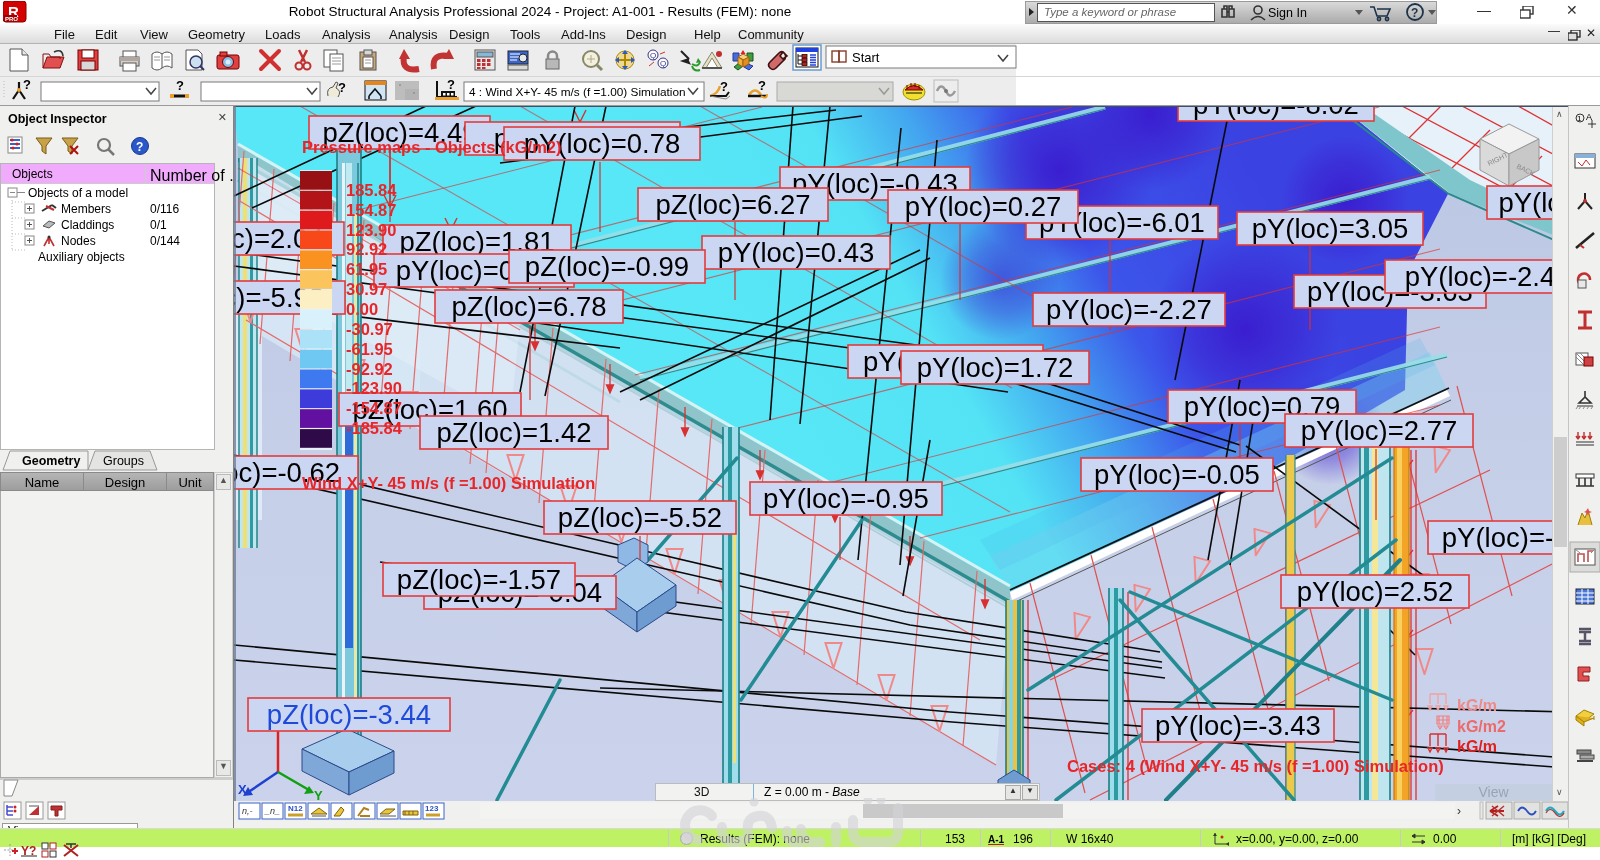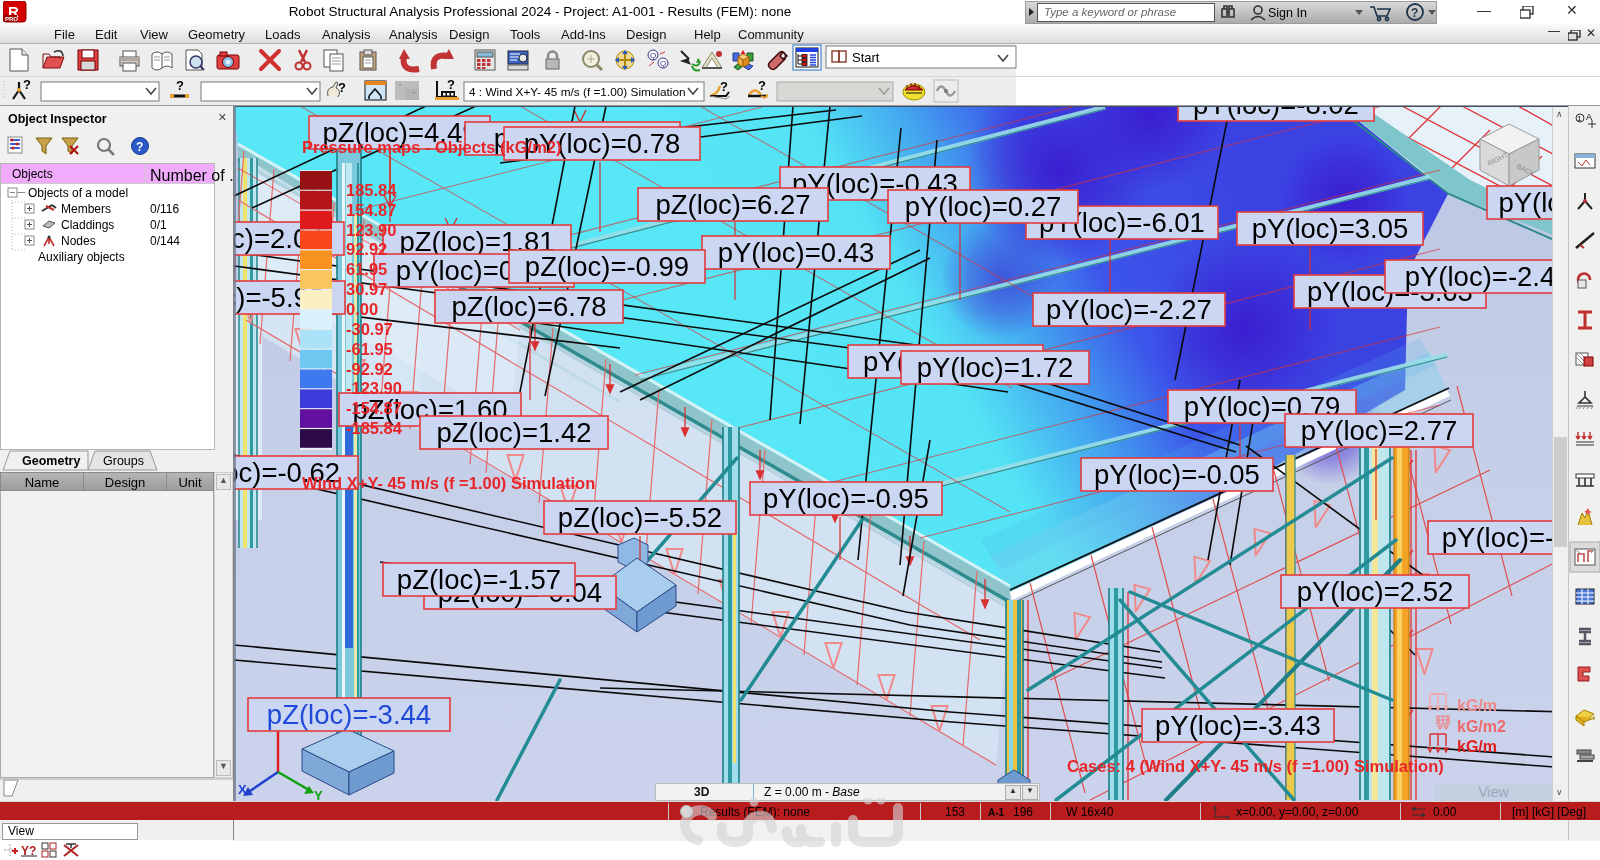--- a/index.html
+++ b/index.html
@@ -16,21 +16,21 @@
 #menu span{position:absolute;top:3px;font-size:13px;color:#111}
 
 #tb1{left:0;top:44px;width:1600px;height:33px;background:linear-gradient(90deg,#ededed 1016px,#ffffff 1016px);border-bottom:1px solid #d5d5d5}
 #tb2{left:0;top:77px;width:1600px;height:29px;background:linear-gradient(90deg,#ededed 1016px,#ffffff 1016px);border-bottom:1px solid #9a9a9a}
 
 #lp{left:0;top:106px;width:234px;height:734px;background:#f0f0ee;border-right:1px solid #828282}
 #lp .hdr{left:0;top:2px;width:233px;height:22px}
 #lp .hdr b{position:absolute;left:8px;top:4px;font-size:12.5px}
 .gridhdr{position:absolute;background:linear-gradient(#b5b5b5,#9d9d9d);border:1px solid #8a8a8a;border-left:none;color:#000;font-size:13px;text-align:center}
 
-#status{left:0;top:801px;width:1600px;height:19px;background:#b91c1c;border-top:1px solid #d9d9d9;font-size:12px;color:#000}
+#status{left:0;top:828px;width:1600px;height:19px;background:#bef264;border-top:1px solid #d9d9d9;font-size:12px;color:#000}
 #status span{position:absolute;top:3px}
 .vsep{position:absolute;top:1px;width:1px;height:17px;background:#c9c9c9}
 
 #bstrip{left:235px;top:801px;width:1365px;height:20px;background:#f0f0ee}
 </style></head>
 <body>
 <div id="app">
 
 <div class="abs" id="title">
   <div class="abs ttl">Robot Structural Analysis Professional 2024 - Project: A1-001 - Results (FEM): none</div>
@@ -935,21 +935,21 @@
             <path d="M1428,748 l2,4 2,-4 z M1436,748 l2,4 2,-4 z M1444,748 l2,4 2,-4 z"></path>
           </g>
 <text x="1457" y="752" fill="#e02020">kG/m</text>
 </g>
 <path d="M234,106 H1568" stroke="#405068" stroke-width="2"></path>
         <path d="M235,106 V802" stroke="#6a7890" stroke-width="1.5"></path>
       </g>
 </svg>
 
 <div class="abs" style="left:655px;top:783px;width:385px;height:18px;background:#f2f2f0;border:1px solid #bbb;font-size:12px;z-index:5">
-  <span style="position:absolute;left:38px;top:1px;font-weight:bold;color:#111">3D</span>
+  <span style="position:absolute;left:38px;top:1px;font-weight:normal;color:#111">3D</span>
   <div class="abs" style="left:97px;top:0;width:1px;height:17px;background:#7ab6e0"></div>
   <span style="position:absolute;left:108px;top:1px">Z = 0.00 m - <i>Base</i></span>
   <div class="abs" style="left:349px;top:1px;width:16px;height:15px;background:#e6e6e4;border:1px solid #aaa;font-size:8px;text-align:center;color:#333">▲</div>
   <div class="abs" style="left:366px;top:1px;width:16px;height:15px;background:#e6e6e4;border:1px solid #aaa;font-size:8px;text-align:center;color:#333">▼</div>
 </div>
 
 <div class="abs" style="left:1435px;top:784px;width:117px;height:17px;background:#c5cfe2;color:#98a4b8;font-size:14px;text-align:center;z-index:5">View</div>
 
 <div class="abs" style="left:234px;top:801px;width:1366px;height:40px;background:#f1f1ef"></div>
 <div class="abs" id="bstrip">

